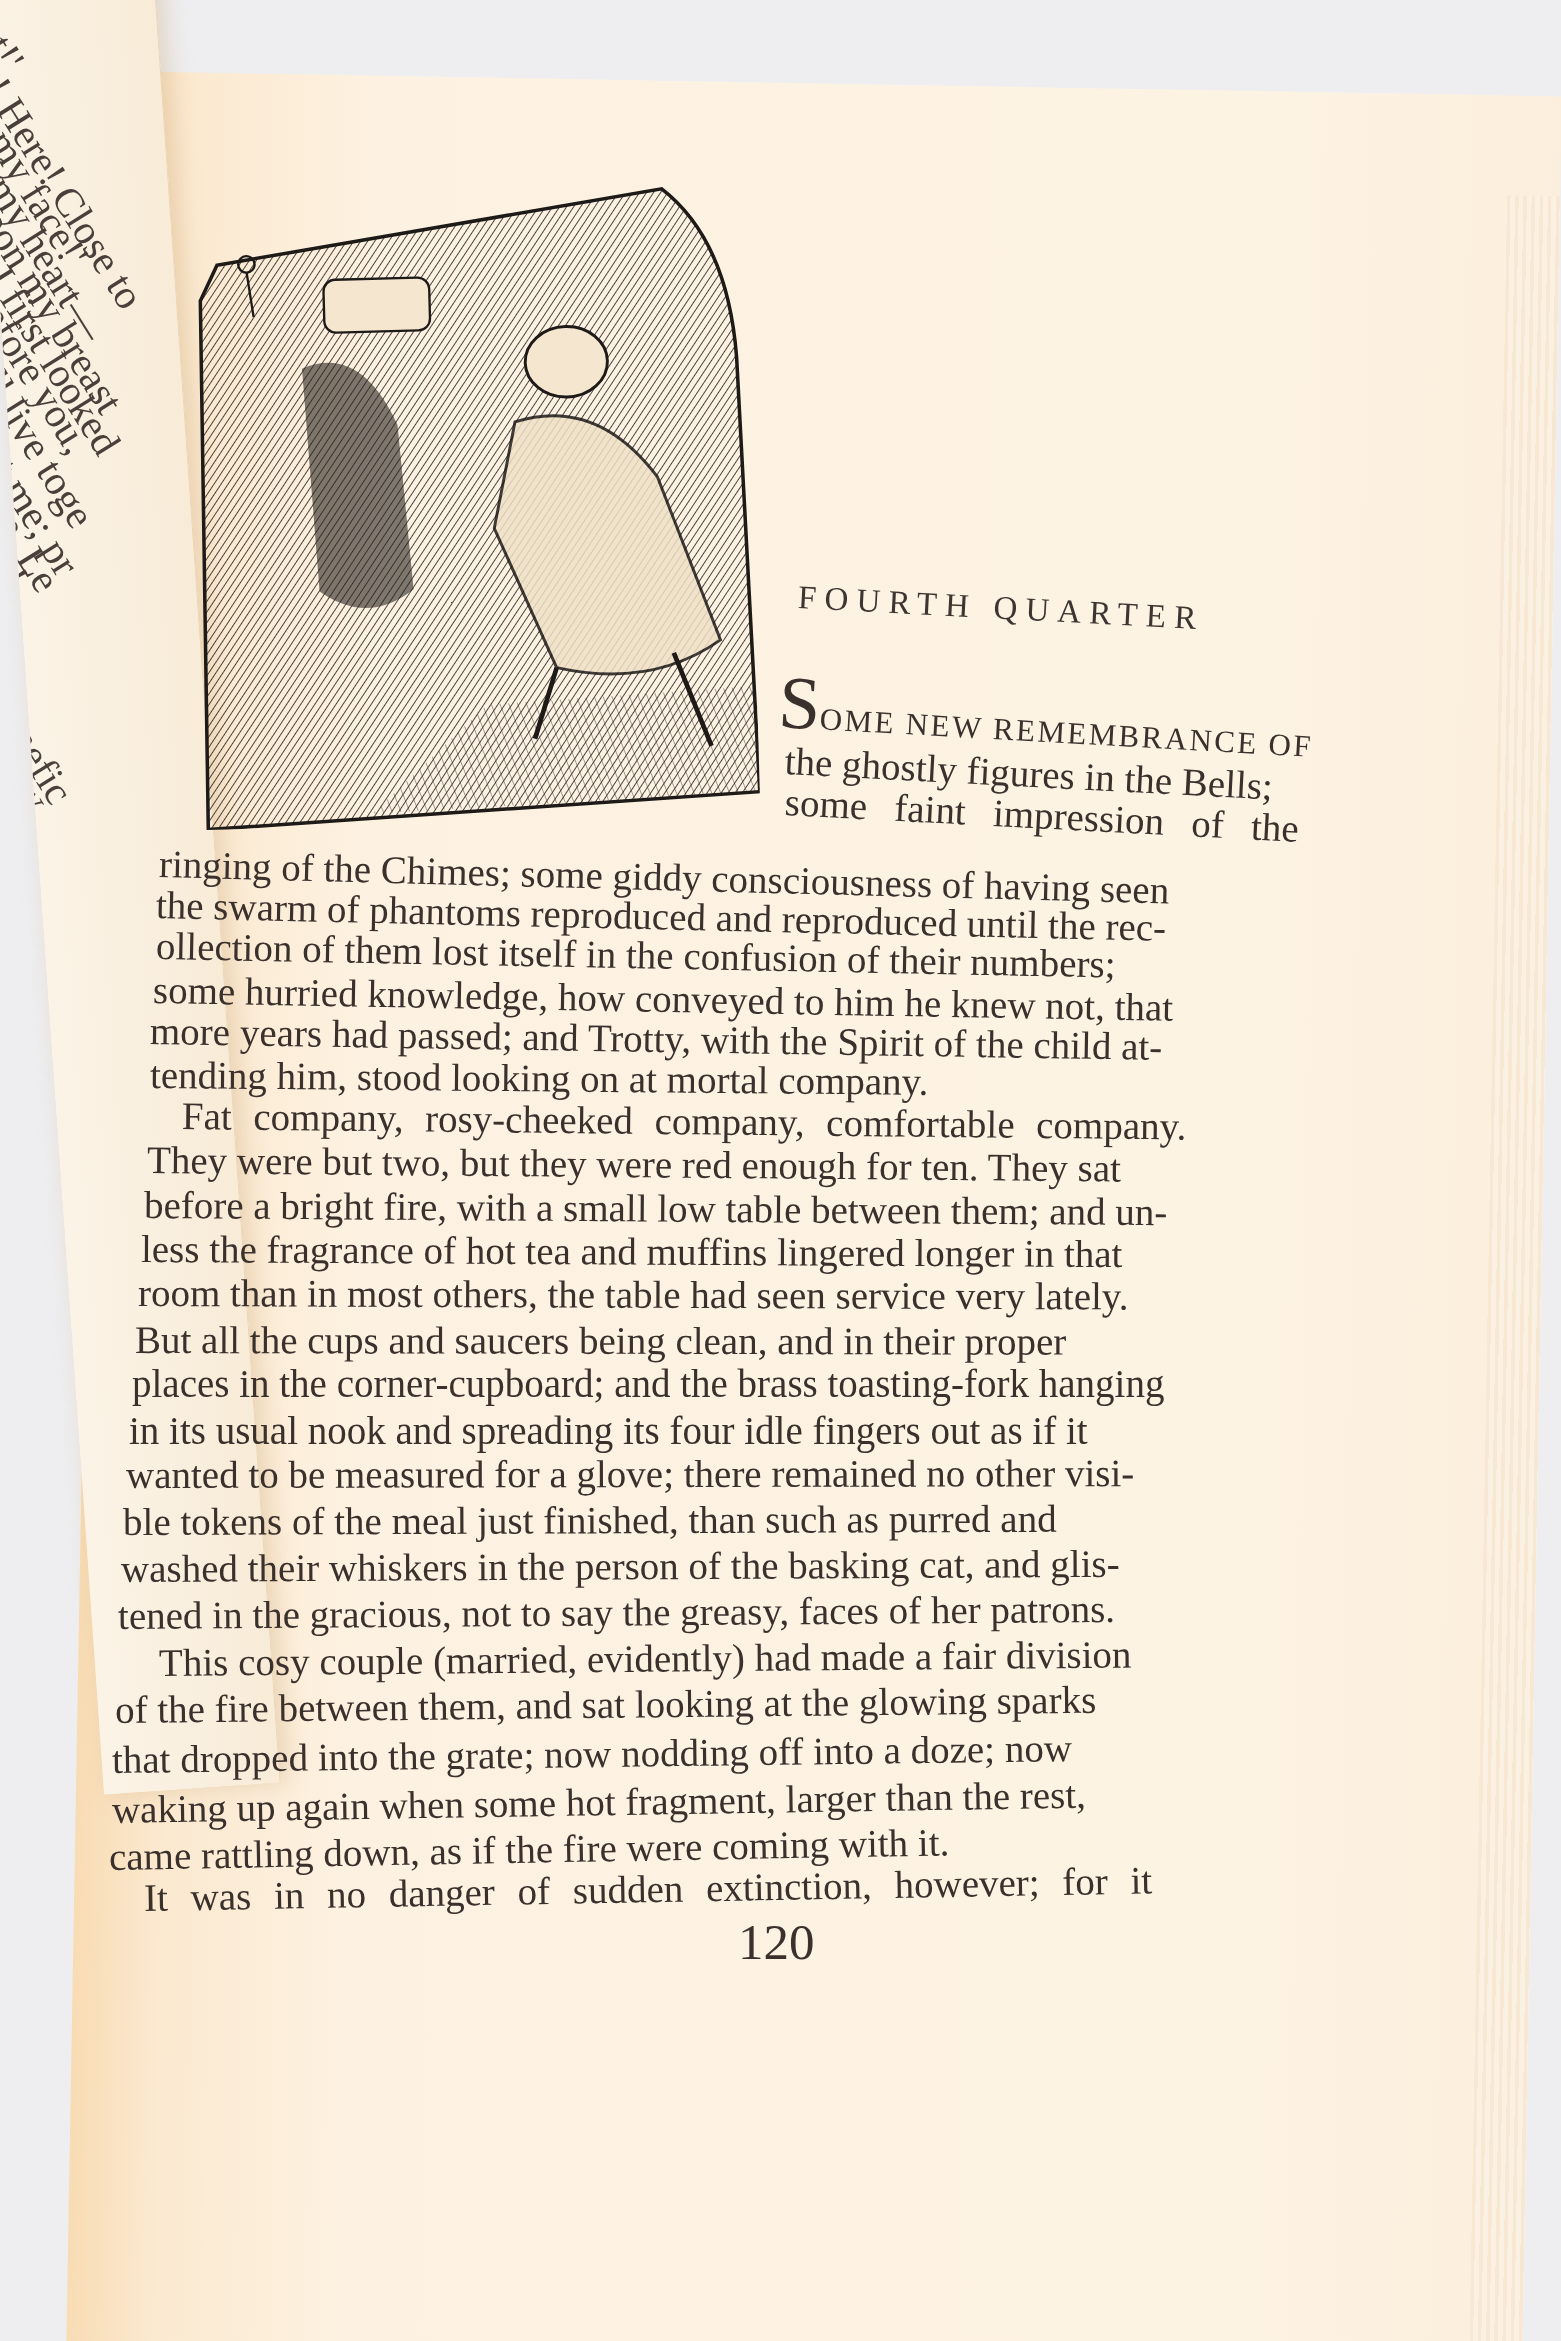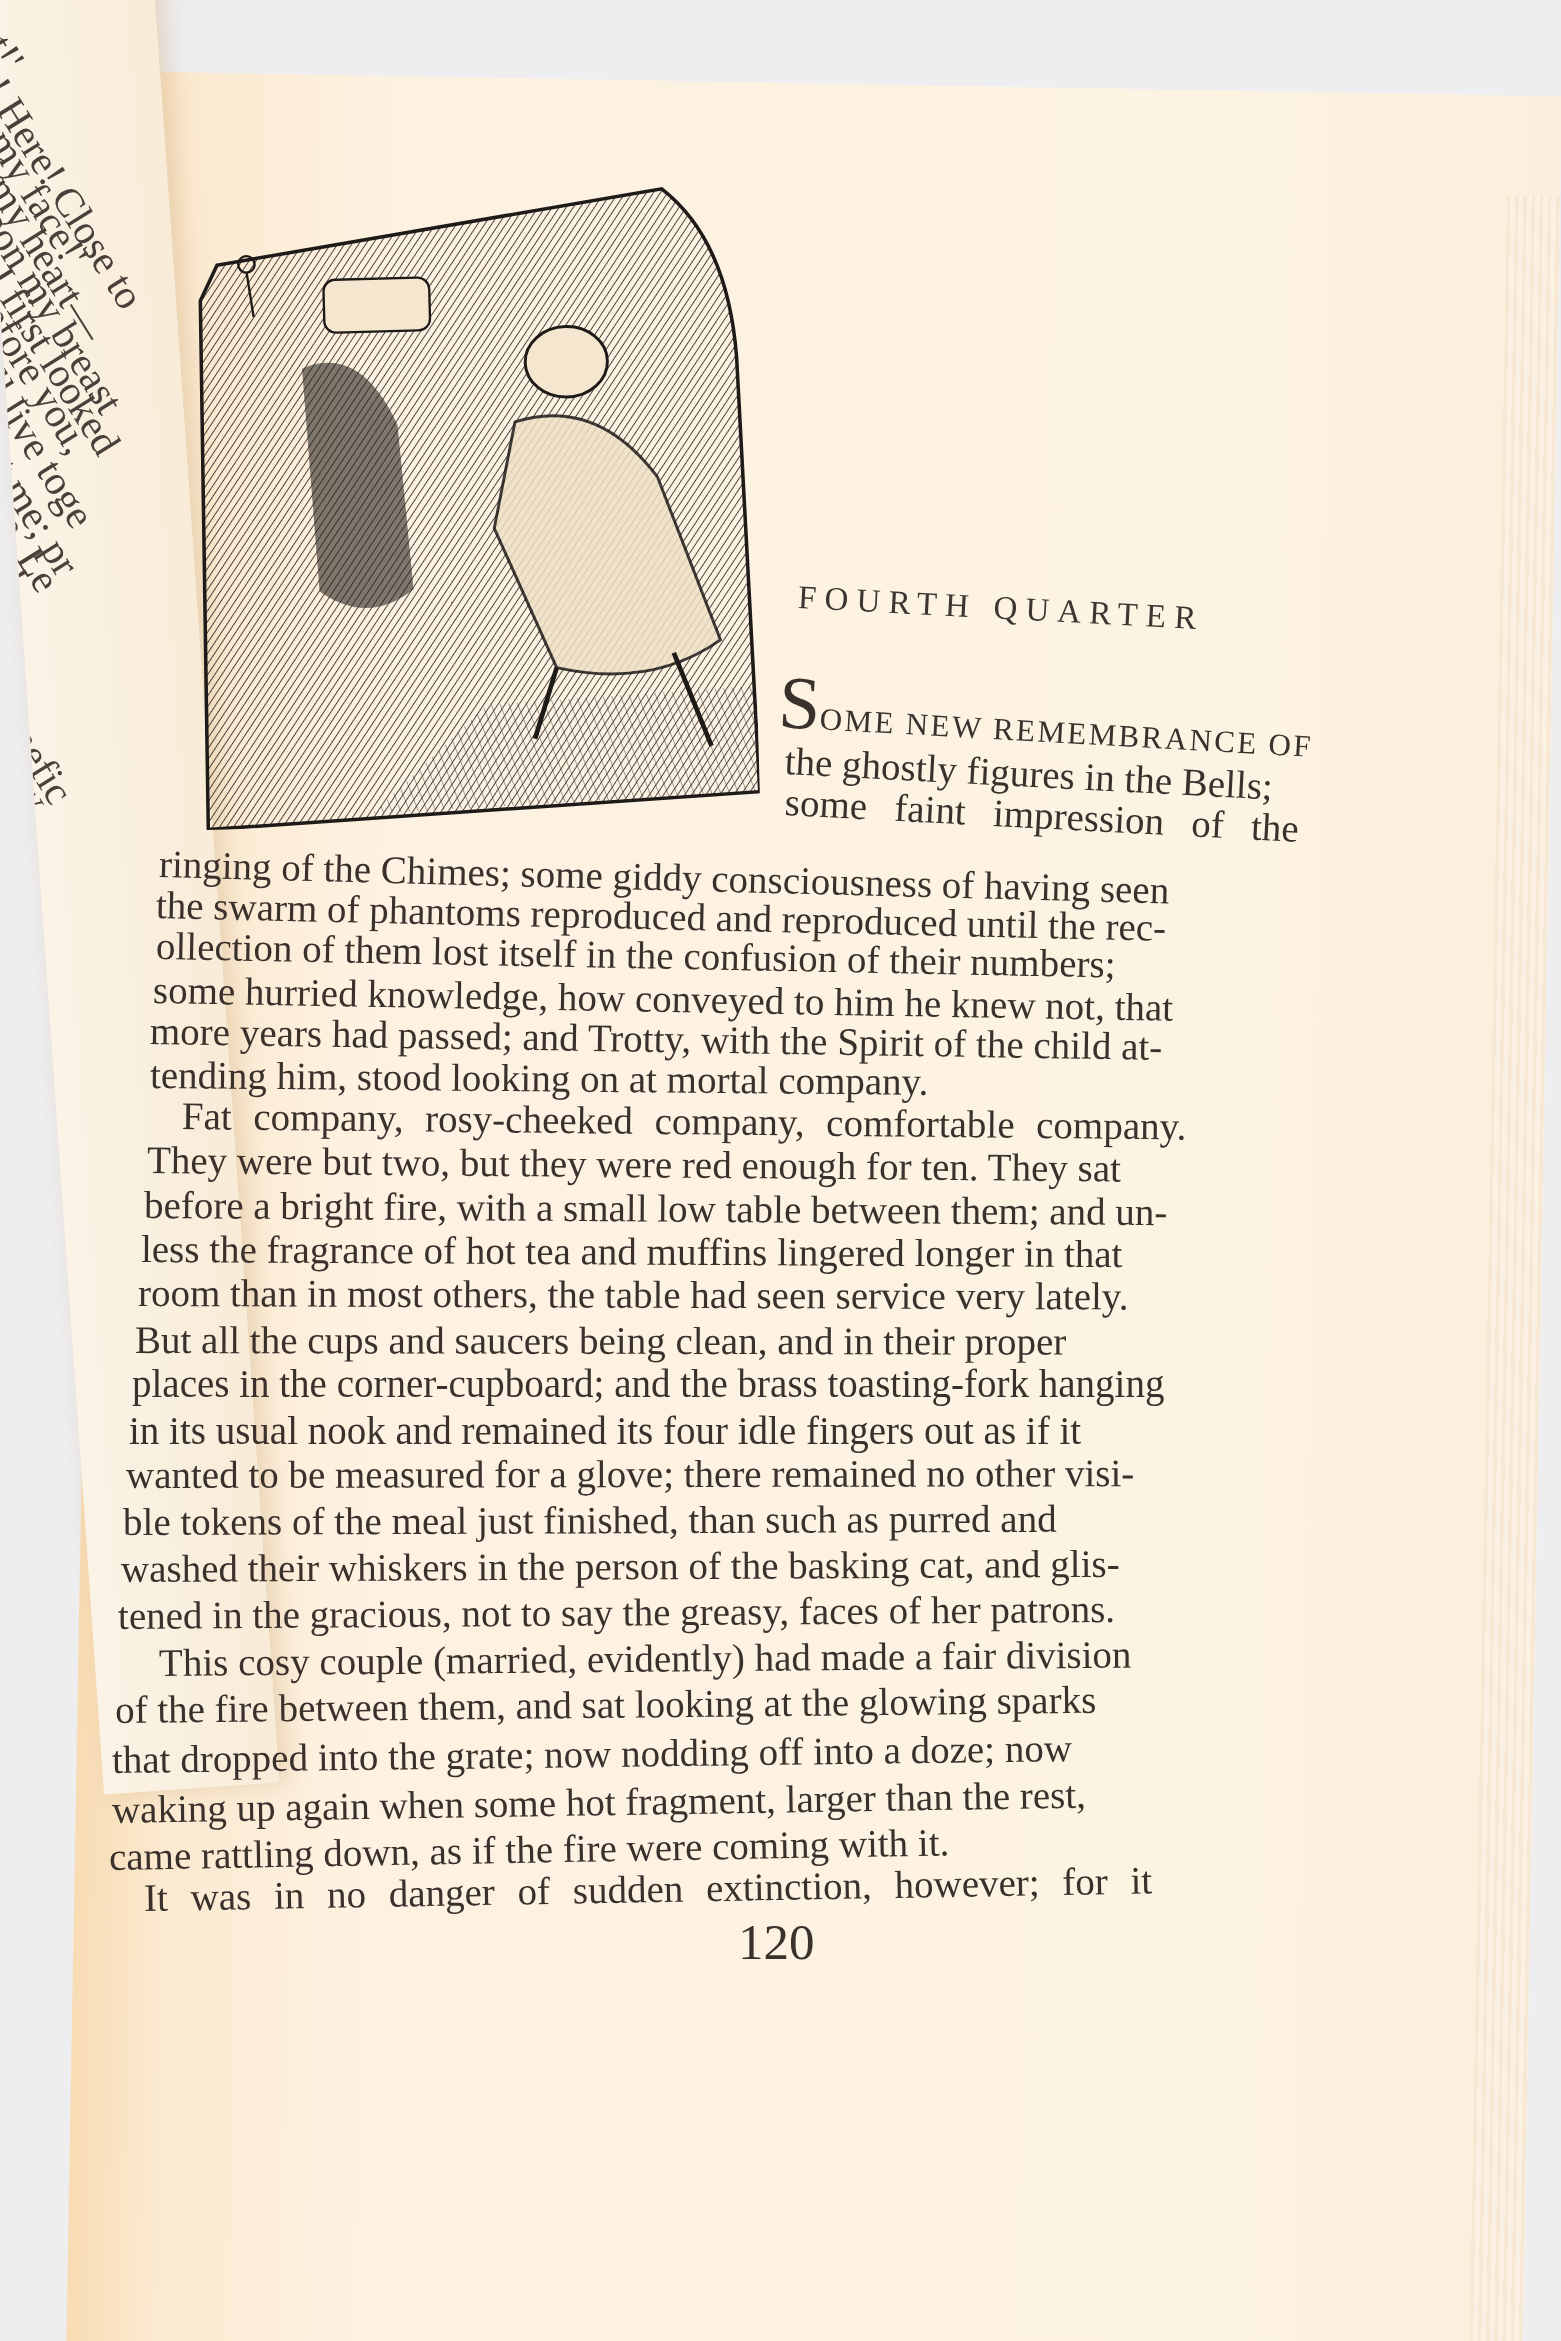--- a/index.html
+++ b/index.html
@@ -122,21 +122,21 @@
   <div class="line" style="left:153px;top:967px;transform:rotate(1deg);">some hurried knowledge, how conveyed to him he knew not, that</div>
   <div class="line" style="left:150px;top:1008px;transform:rotate(0.9deg);">more years had passed; and Trotty, with the Spirit of the child at-</div>
   <div class="line" style="left:150px;top:1052px;transform:rotate(0.5deg);">tending him, stood looking on at mortal company.</div>
   <div class="line" style="left:182px;top:1093px;transform:rotate(0.6deg);word-spacing:11.8px;">Fat company, rosy-cheeked company, comfortable company.</div>
   <div class="line" style="left:147px;top:1137px;transform:rotate(0.5deg);">They were but two, but they were red enough for ten. They sat</div>
   <div class="line" style="left:144px;top:1182px;transform:rotate(0.4deg);">before a bright fire, with a small low table between them; and un-</div>
   <div class="line" style="left:141px;top:1226px;transform:rotate(0.3deg);">less the fragrance of hot tea and muffins lingered longer in that</div>
   <div class="line" style="left:138px;top:1270px;transform:rotate(0.2deg);">room than in most others, the table had seen service very lately.</div>
   <div class="line" style="left:135px;top:1317px;transform:rotate(0.1deg);">But all the cups and saucers being clean, and in their proper</div>
   <div class="line" style="left:132px;top:1361px;transform:rotate(0deg);font-family:Liberation Serif, serif;">places in the corner-cupboard; and the brass toasting-fork hanging</div>
-  <div class="line" style="left:129px;top:1408px;transform:rotate(0deg);">in its usual nook and remained its four idle fingers out as if it</div>
+  <div class="line" style="left:129px;top:1408px;transform:rotate(0deg);">in its usual nook and spreading its four idle fingers out as if it</div>
   <div class="line" style="left:126px;top:1452px;transform:rotate(-0.1deg);">wanted to be measured for a glove; there remained no other visi-</div>
   <div class="line" style="left:123px;top:1499px;transform:rotate(-0.2deg);">ble tokens of the meal just finished, than such as purred and</div>
   <div class="line" style="left:121px;top:1546px;transform:rotate(-0.3deg);">washed their whiskers in the person of the basking cat, and glis-</div>
   <div class="line" style="left:118px;top:1593px;transform:rotate(-0.4deg);">tened in the gracious, not to say the greasy, faces of her patrons.</div>
   <div class="line" style="left:159px;top:1640px;transform:rotate(-0.5deg);">This cosy couple (married, evidently) had made a fair division</div>
   <div class="line" style="left:115px;top:1687px;transform:rotate(-0.6deg);">of the fire between them, and sat looking at the glowing sparks</div>
   <div class="line" style="left:112px;top:1737px;transform:rotate(-0.7deg);">that dropped into the grate; now nodding off into a doze; now</div>
   <div class="line" style="left:112px;top:1787px;transform:rotate(-0.9deg);">waking up again when some hot fragment, larger than the rest,</div>
   <div class="line" style="left:109px;top:1834px;transform:rotate(-1deg);">came rattling down, as if the fire were coming with it.</div>
   <div class="line" style="left:144px;top:1875px;transform:rotate(-1deg);word-spacing:13px;">It was in no danger of sudden extinction, however; for it</div>

